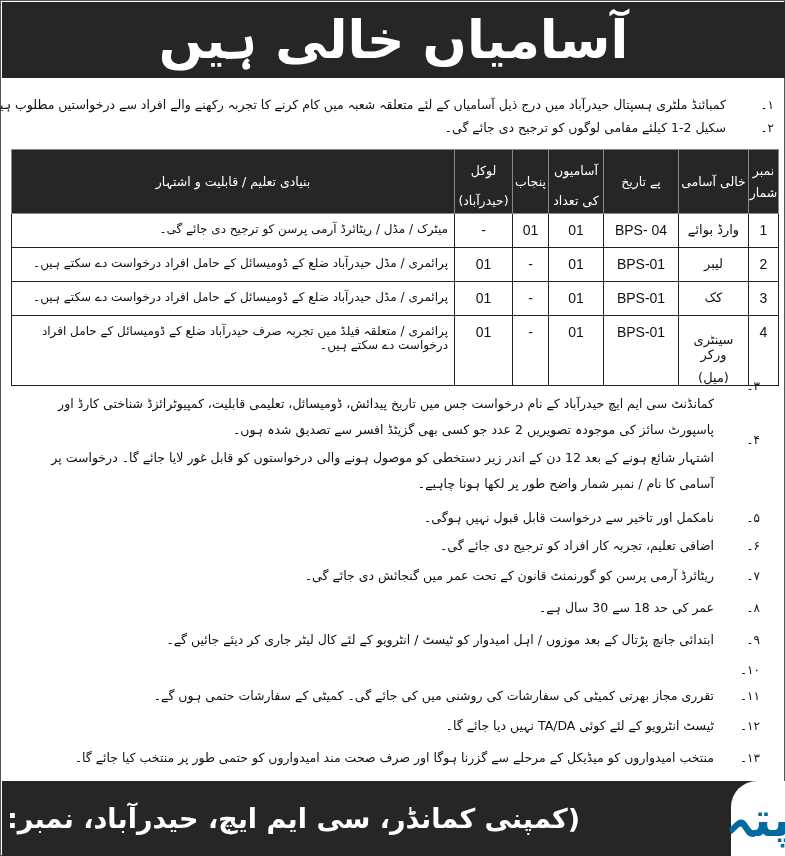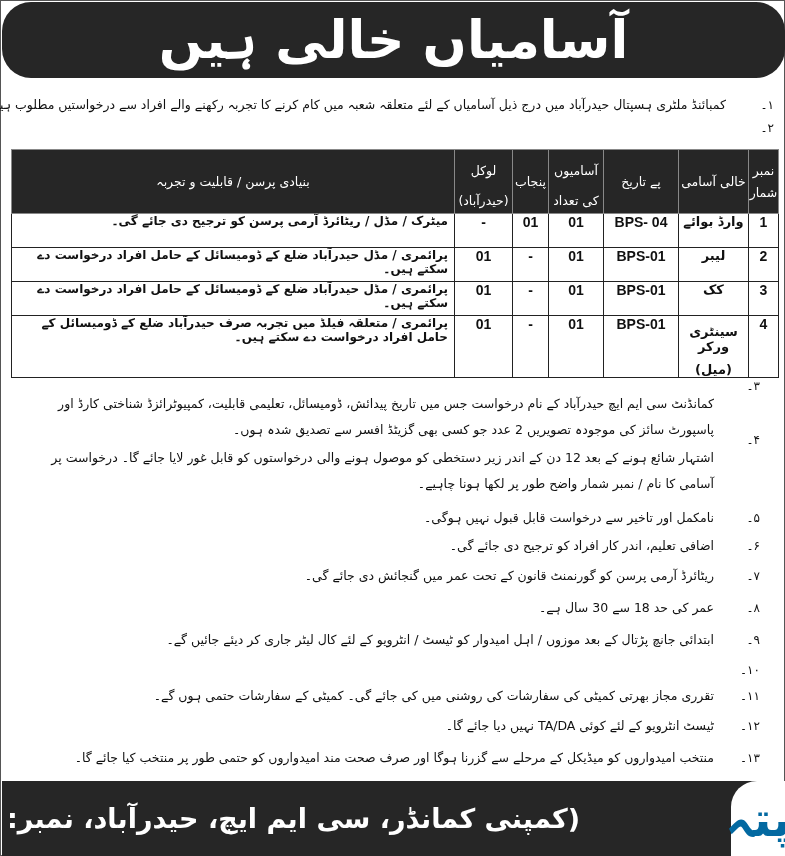--- a/index.html
+++ b/index.html
@@ -7,21 +7,21 @@
   body { font-family: "DejaVu Sans", sans-serif; color: #111; position: relative; }
 
   .frame {
     position: absolute; left: 0; top: 0; width: 785px; height: 856px;
     border: 1px solid #555; background: #fff;
   }
 
   
   .title-banner {
     position: absolute; left: 1px; top: 1px; width: 783px; height: 76px;
-    background: #262626; display: flex; align-items: center; justify-content: center; border-radius: 29px;
+    background: #262626; display: flex; align-items: center; justify-content: center;
   }
   .title-text {
     color: #ffffff; font-size: 52px; font-weight: bold; direction: rtl;
     font-family: "DejaVu Sans", sans-serif; letter-spacing: 1px; line-height: 1;
   }
 
   
   .intro { position: absolute; left: 0; top: 84px; width: 785px; }
   .point {
     position: absolute; right: 12px; direction: rtl; display: flex; align-items: baseline;
@@ -35,23 +35,22 @@
     position: absolute; left: 10px; top: 148px; width: 767px;
     border-collapse: collapse; direction: rtl; table-layout: fixed;
   }
   .jobs-table th, .jobs-table td { border: 1.5px solid #222; }
   .jobs-table thead th {
     background: #262626; color: #fff; font-weight: normal; font-size: 12.5px;
     height: 64px; vertical-align: middle; text-align: center; line-height: 22px;
     border-color: #888;
   }
   .jobs-table tbody td {
-    font-size: 13px; text-align: center; vertical-align: top; padding-top: 0;
+    font-size: 13px; text-align: center; vertical-align: top; padding-top: 8px;
     height: 34px;
-    font-weight: bold;
   }
   .jobs-table tbody td.req { text-align: right; padding-right: 6px; font-size: 12px; }
   .jobs-table tbody td.num-cell { font-family: "Liberation Sans", sans-serif; font-size: 14px; }
   .jobs-table tbody td.scale { font-family: "Liberation Sans", sans-serif; font-size: 14px; }
   .jobs-table tbody tr.tall td { height: 58px; }
   .jobs-table .sub { display: block; margin-top: 8px; }
 
   
   .notes { position: absolute; left: 0; top: 374px; width: 785px; }
   .note {
@@ -90,20 +89,21 @@
     <div class="title-text">آسامیاں خالی ہیں</div>
   </div>
 
   <div class="intro">
     <div class="point" style="top:10px">
       <span class="num">۱۔</span>
       <span class="txt">کمبائنڈ ملٹری ہسپتال حیدرآباد میں درج ذیل آسامیاں کے لئے متعلقہ شعبہ میں کام کرنے کا تجربہ رکھنے والے افراد سے درخواستیں مطلوب ہیں۔</span>
     </div>
     <div class="point" style="top:33px">
       <span class="num">۲۔</span>
+      <span class="txt">سکیل 2-1 کیلئے مقامی لوگوں کو ترجیح دی جائے گی۔</span>
     </div>
   </div>
 
   <table class="jobs-table">
     <colgroup>
       <col style="width:30px">
       <col style="width:70px">
       <col style="width:75px">
       <col style="width:55px">
       <col style="width:36px">
@@ -117,21 +117,21 @@
         <th>پے تاریخ</th>
         <th>
           <span class="sub">آسامیوں</span>
           <span class="sub">کی تعداد</span>
         </th>
         <th>پنجاب</th>
         <th>
           <span class="sub">لوکل</span>
           <span class="sub">(حیدرآباد)</span>
         </th>
-        <th>بنیادی پرسن / قابلیت و تجربہ</th>
+        <th>بنیادی تعلیم / قابلیت و اشتہار</th>
       </tr>
     </thead>
     <tbody>
       <tr>
         <td class="num-cell">1</td>
         <td>وارڈ بوائے</td>
         <td class="scale">BPS- 04</td>
         <td class="num-cell">01</td>
         <td class="num-cell">01</td>
         <td class="num-cell">-</td>
@@ -178,21 +178,21 @@
     <div class="note" style="top:54px">
       <span class="num">۴۔</span>
       <span class="txt wrap">اشتہار شائع ہونے کے بعد 12 دن کے اندر زیر دستخطی کو موصول ہونے والی درخواستوں کو قابل غور لایا جائے گا۔ درخواست پر آسامی کا نام / نمبر شمار واضح طور پر لکھا ہونا چاہیے۔</span>
     </div>
     <div class="note" style="top:132px">
       <span class="num">۵۔</span>
       <span class="txt">نامکمل اور تاخیر سے درخواست قابل قبول نہیں ہوگی۔</span>
     </div>
     <div class="note" style="top:160px">
       <span class="num">۶۔</span>
-      <span class="txt">اضافی تعلیم، اندر کار افراد کو ترجیح دی جائے گی۔</span>
+      <span class="txt">اضافی تعلیم، تجربہ کار افراد کو ترجیح دی جائے گی۔</span>
     </div>
     <div class="note" style="top:190px">
       <span class="num">۷۔</span>
       <span class="txt">ریٹائرڈ آرمی پرسن کو گورنمنٹ قانون کے تحت عمر میں گنجائش دی جائے گی۔</span>
     </div>
     <div class="note" style="top:222px">
       <span class="num">۸۔</span>
       <span class="txt">عمر کی حد 18 سے 30 سال ہے۔</span>
     </div>
     <div class="note" style="top:254px">

